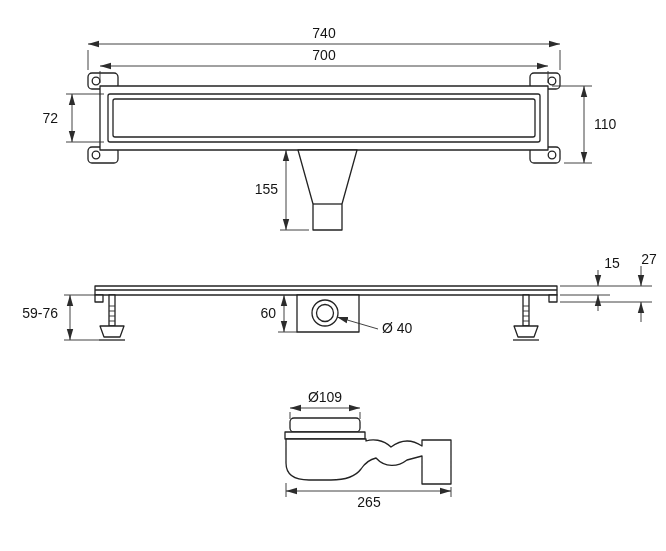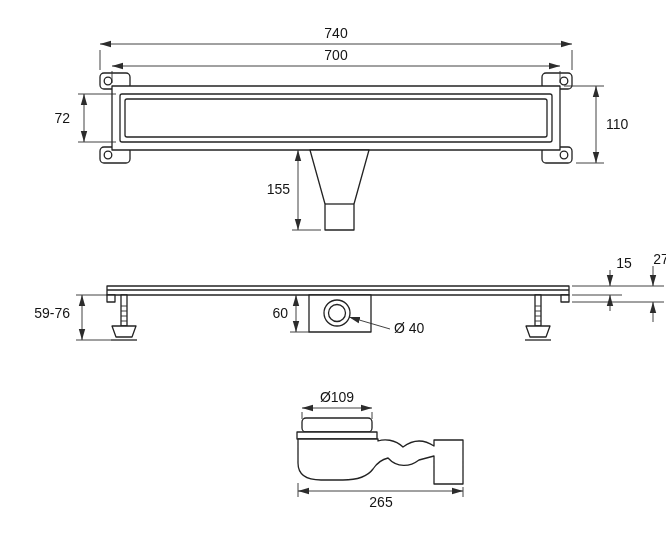--- a/index.html
+++ b/index.html
@@ -1,19 +1,18 @@
 <!DOCTYPE html>
 <html><head>
 <meta charset="utf-8">
 <style>
   html,body{margin:0;padding:0;background:#ffffff;}
   .sheet{
     width:650px;height:551px;position:relative;background:#ffffff;
     font-family:"Liberation Sans", sans-serif;
-    padding-left:12px;
   }
   svg{display:block;}
   .outline{stroke:#232323;stroke-width:1.3;fill:none;stroke-linejoin:round;}
   .outline-fill{stroke:#232323;stroke-width:1.3;fill:#ffffff;stroke-linejoin:round;}
   .thin{stroke:#2c2c2c;stroke-width:0.9;fill:none;}
   .dim{stroke:#2c2c2c;stroke-width:0.9;fill:none;}
   text{font-family:"Liberation Sans", sans-serif;font-size:14px;fill:#141414;}
 </style>
 </head>
 <body>

